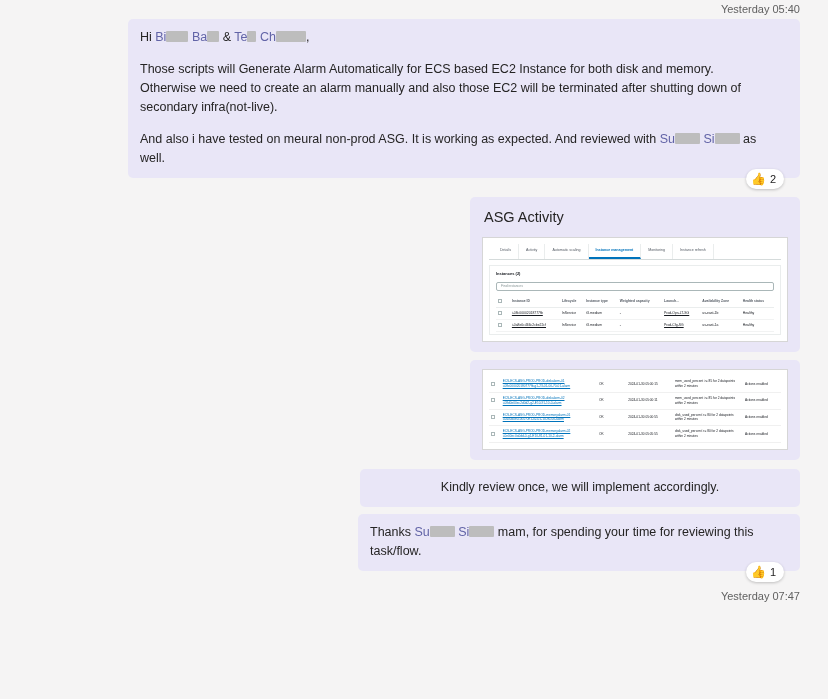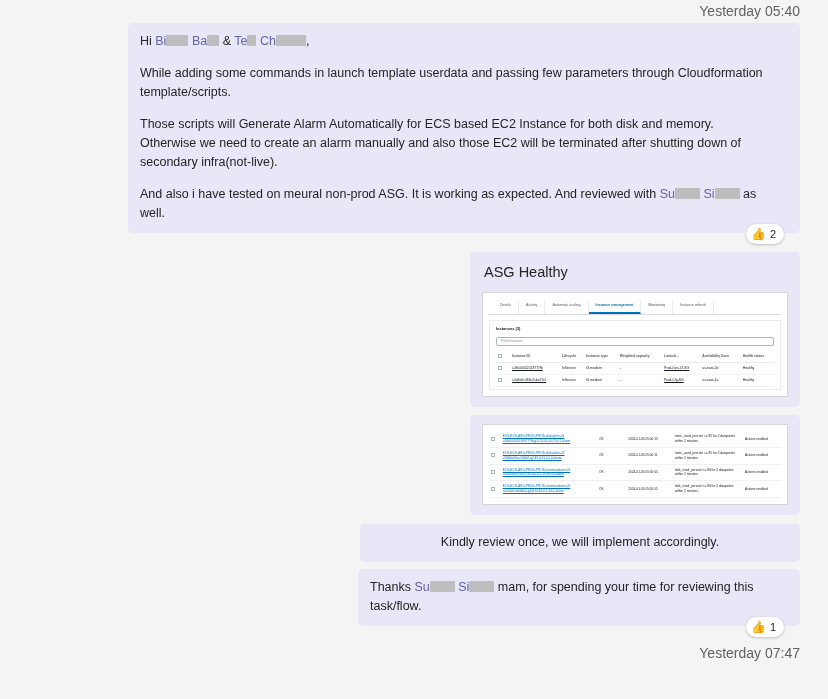--- a/index.html
+++ b/index.html
@@ -8,21 +8,21 @@
     width: 828px; height: 699px;
     background: #f5f4f4;
     font-family: "Liberation Sans", sans-serif;
     font-size: 12.5px;
     color: #252424;
     overflow: hidden;
     position: relative;
   }
   .thread { position:absolute; left:0; top:0; width:828px; }
 
-  .ts-row { text-align:right; color:#616161; font-size:14px; padding:3px 28px 4px 0; }
+  .ts-row { text-align:right; color:#616161; font-size:11px; padding:3px 28px 4px 0; }
 
   .row { display:flex; padding:0 28px 0 128px; }
   .row.narrow { padding-left:360px; }
   .row.img { padding-left:470px; }
 
   .bubble {
     background:#e9e6f7;
     border-radius:5px;
     padding:9px 12px 10px 12px;
     line-height:1.52;
@@ -77,35 +77,34 @@
 </style>
 </head>
 <body>
 
 <div class="thread">
 
   <div class="ts-row">Yesterday 05:40</div>
   <div class="row">
     <div class="bubble">
       <p><span>Hi </span><span class="mention">Bi</span><span class="redact w1"></span> <span class="mention">Ba</span><span class="redact w2"></span><span> &amp; </span><span class="mention">Te</span><span class="redact w3"></span> <span class="mention">Ch</span><span class="redact w4"></span><span>,</span></p>
-      <p>While adding some commands in launch template userdata and passing few parameters through Cloudformation template/scripts.</p>
       <p>Those scripts will Generate Alarm Automatically for ECS based EC2 Instance for both disk and memory. Otherwise we need to create an alarm manually and also those EC2 will be terminated after shutting down of secondary infra(not-live).</p>
       <p><span>And also i have tested on meural non-prod ASG. It is working as expected. And reviewed with </span><span class="mention">Su</span><span class="redact w5"></span> <span class="mention">Si</span><span class="redact w5"></span><span> as well.</span></p>
     </div>
   </div>
   <div class="react-wrap">
     <div class="react">
       <span class="emo">👍</span>
       <span>2</span>
     </div>
   </div>
 
   <div class="row img" style="margin-top:8px">
     <div class="bubble">
-      <div class="shot-title">ASG Healthy</div>
+      <div class="shot-title">ASG Activity</div>
       <div class="shot">
         <div class="aws-tabs">
           <div class="aws-tab">Details</div>
           <div class="aws-tab">Activity</div>
           <div class="aws-tab">Automatic scaling</div>
           <div class="aws-tab active">Instance management</div>
           <div class="aws-tab">Monitoring</div>
           <div class="aws-tab">Instance refresh</div>
         </div>
         <div class="aws-panel">

